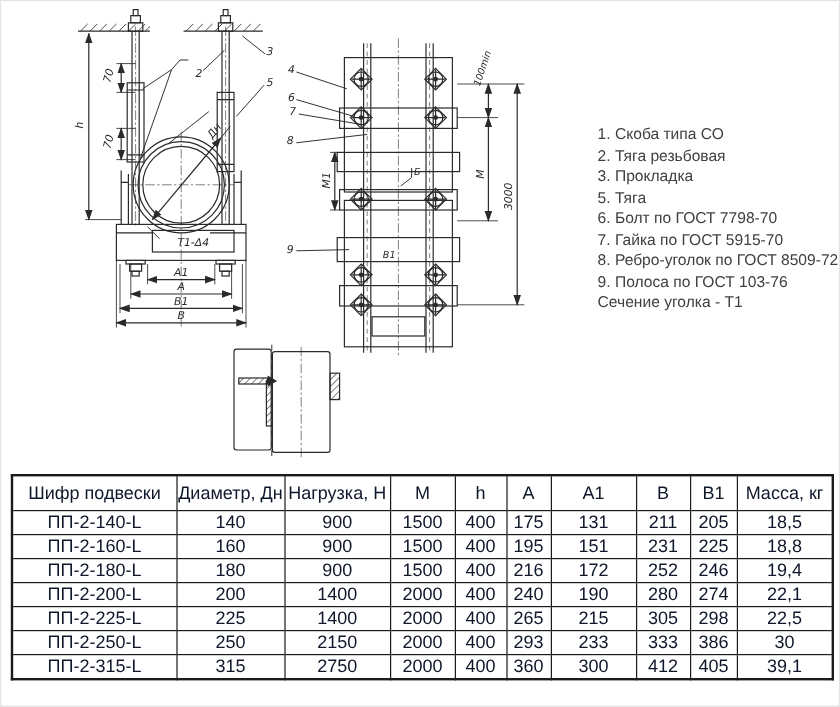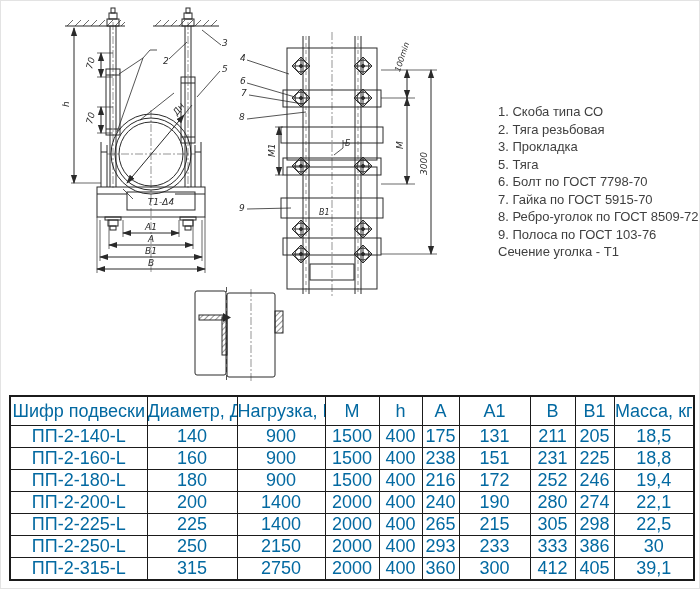--- a/index.html
+++ b/index.html
@@ -7,21 +7,21 @@
     width:700px;height:589px;position:relative;background:#ffffff;
     font-family:"Liberation Sans",sans-serif;color:#3a3a3a;overflow:hidden;
     box-sizing:border-box;border:1px solid #e3e3e3;
   }
   .abs{position:absolute;}
   
   #legend{left:458px;top:102px;width:236px;font-size:13px;line-height:17.5px;color:#3f3f3f;margin-left:39px;}
   #legend div{white-space:nowrap;}
   
   #spec-table{left:8px;top:394px;border-collapse:collapse;table-layout:fixed;width:684px;
-    font-size:18px;color:#0369a1;text-align:center;}
+    font-size:15px;color:#0f172a;text-align:center;}
   #spec-table th,#spec-table td{border:1px solid #1b1b1b;padding:0;overflow:hidden;white-space:nowrap;}
   #spec-table th{height:28px;font-weight:normal;}
   #spec-table td{height:19px;}
   #spec-table{border:2px solid #1b1b1b;}
   
   svg text{font-family:"DejaVu Sans",sans-serif;font-style:italic;fill:#2a2a2a;}
 </style>
 </head>
 <body>
 
@@ -298,21 +298,21 @@
         <td>211</td>
         <td>205</td>
         <td>18,5</td>
     </tr>
     <tr>
       <td>ПП-2-160-L</td>
         <td>160</td>
         <td>900</td>
         <td>1500</td>
         <td>400</td>
-        <td>238</td>
+        <td>195</td>
         <td>151</td>
         <td>231</td>
         <td>225</td>
         <td>18,8</td>
     </tr>
     <tr>
       <td>ПП-2-180-L</td>
         <td>180</td>
         <td>900</td>
         <td>1500</td>

